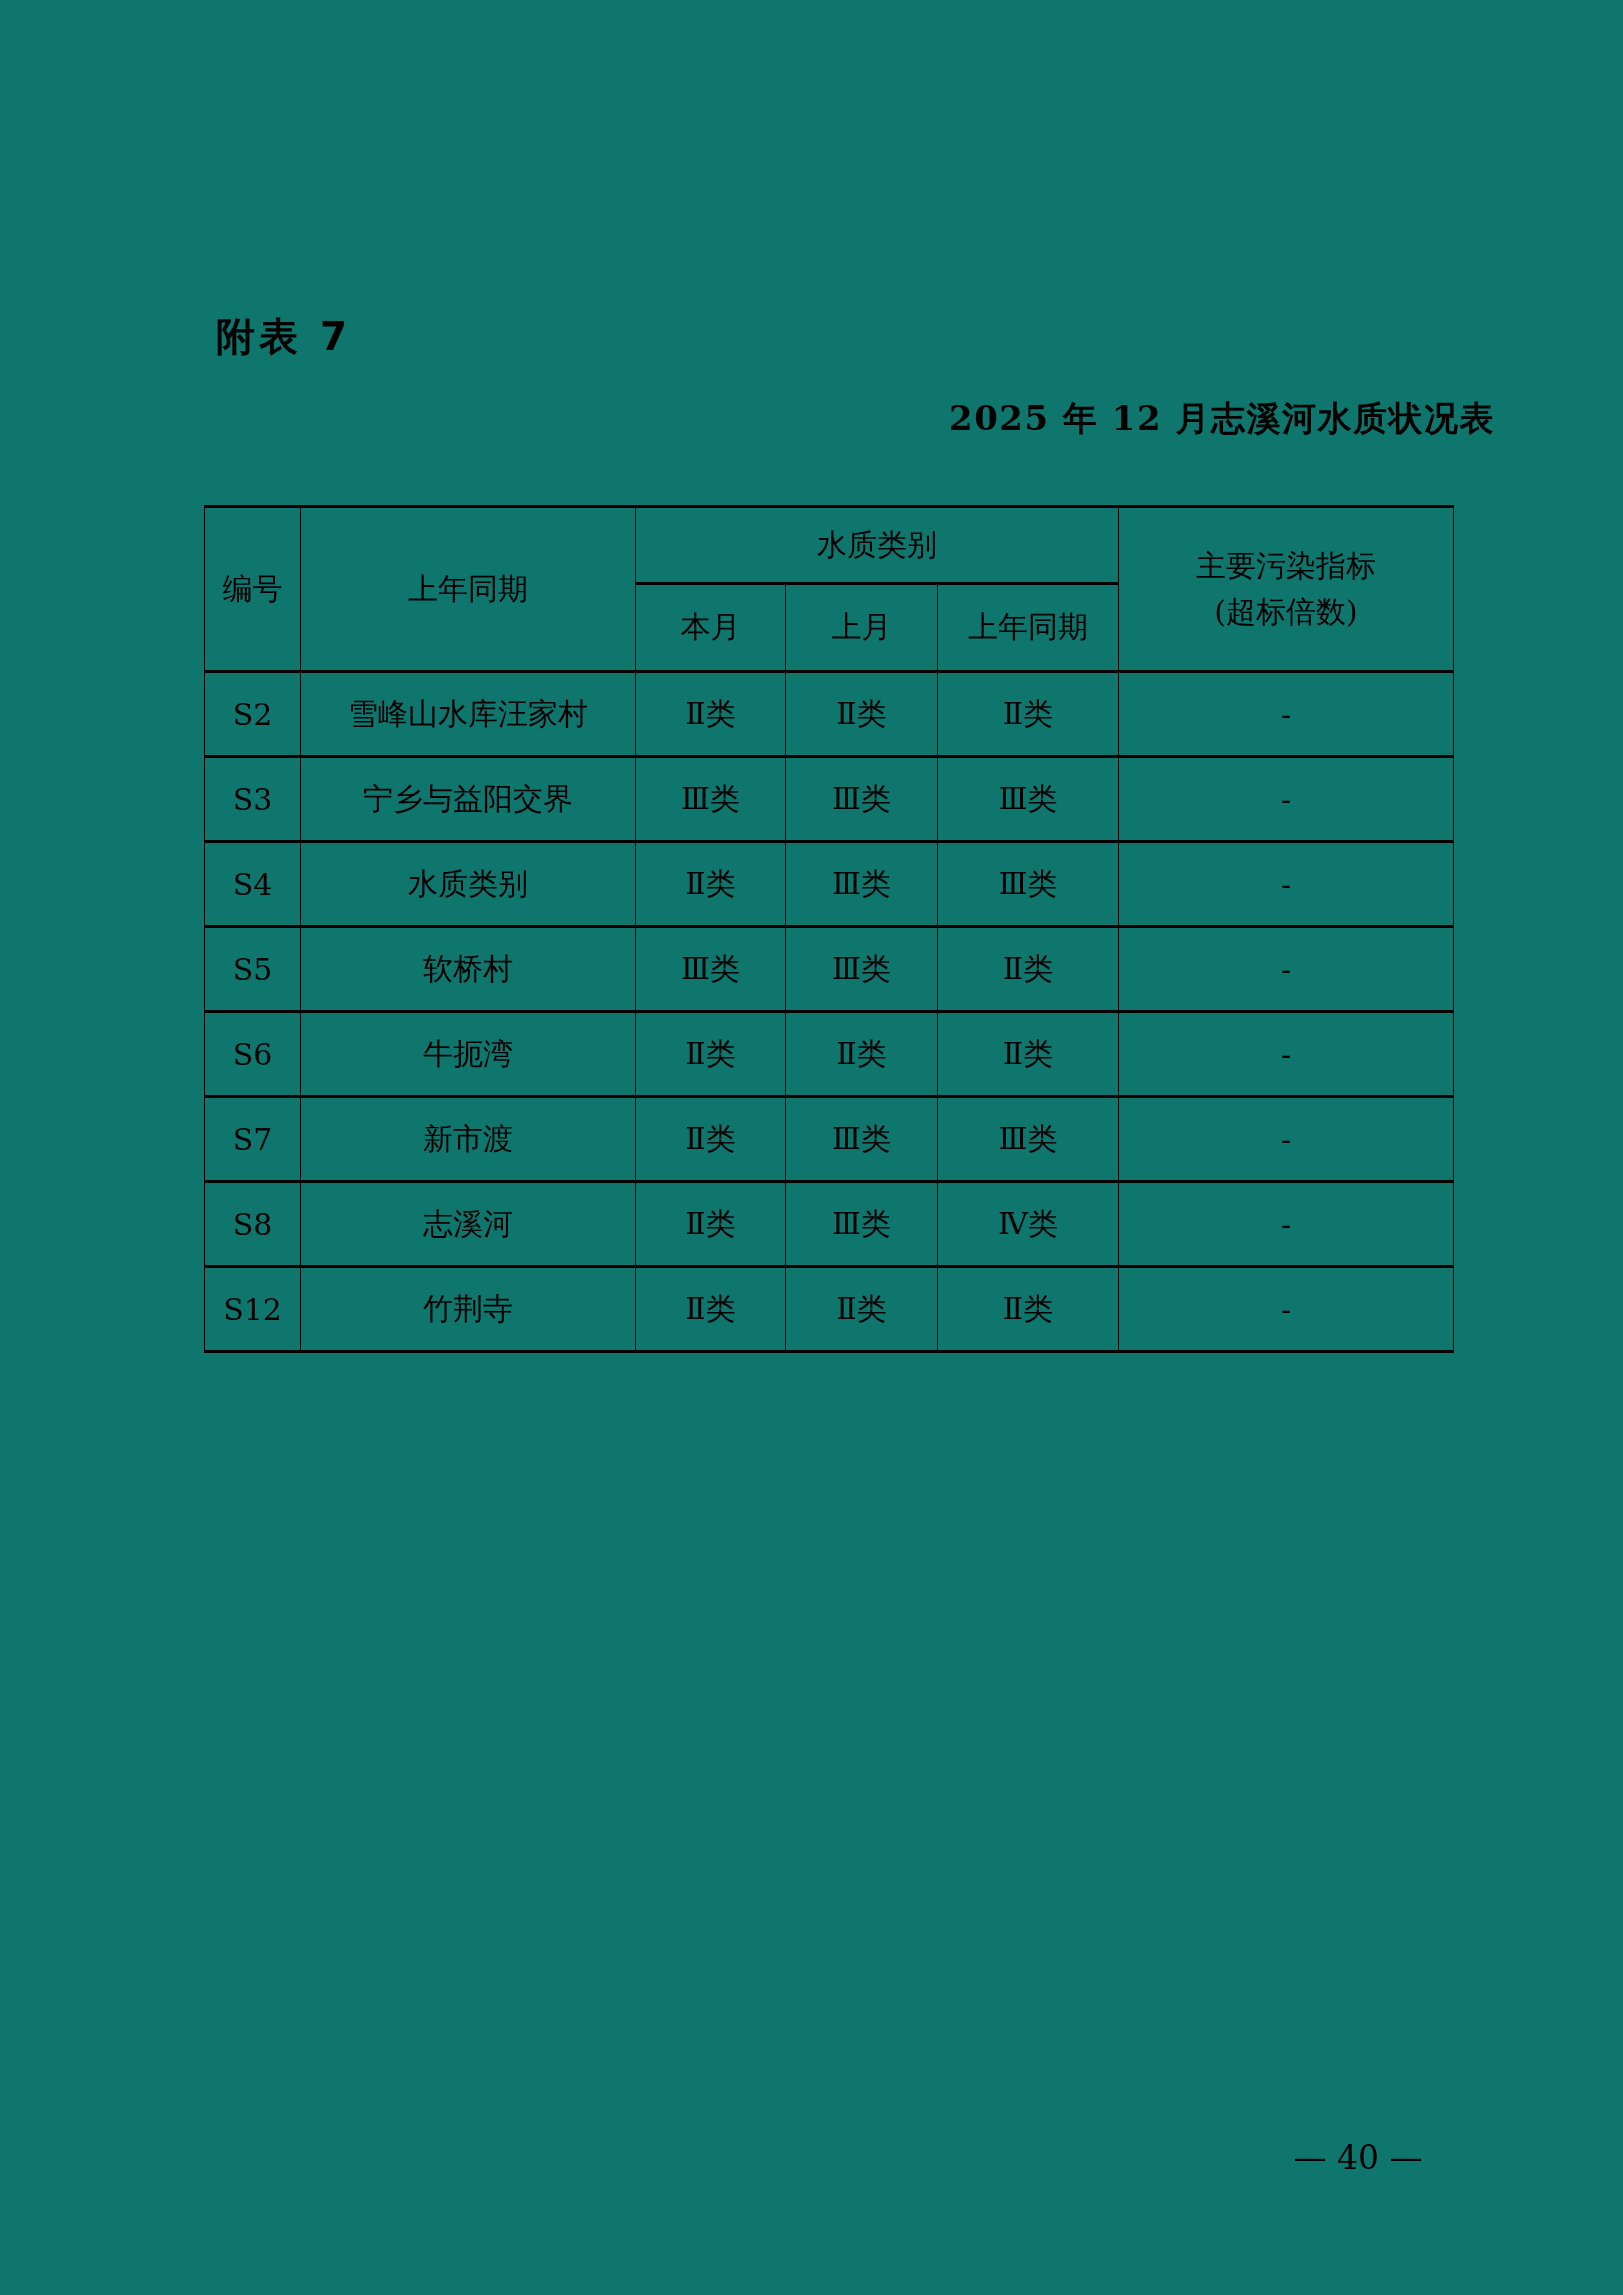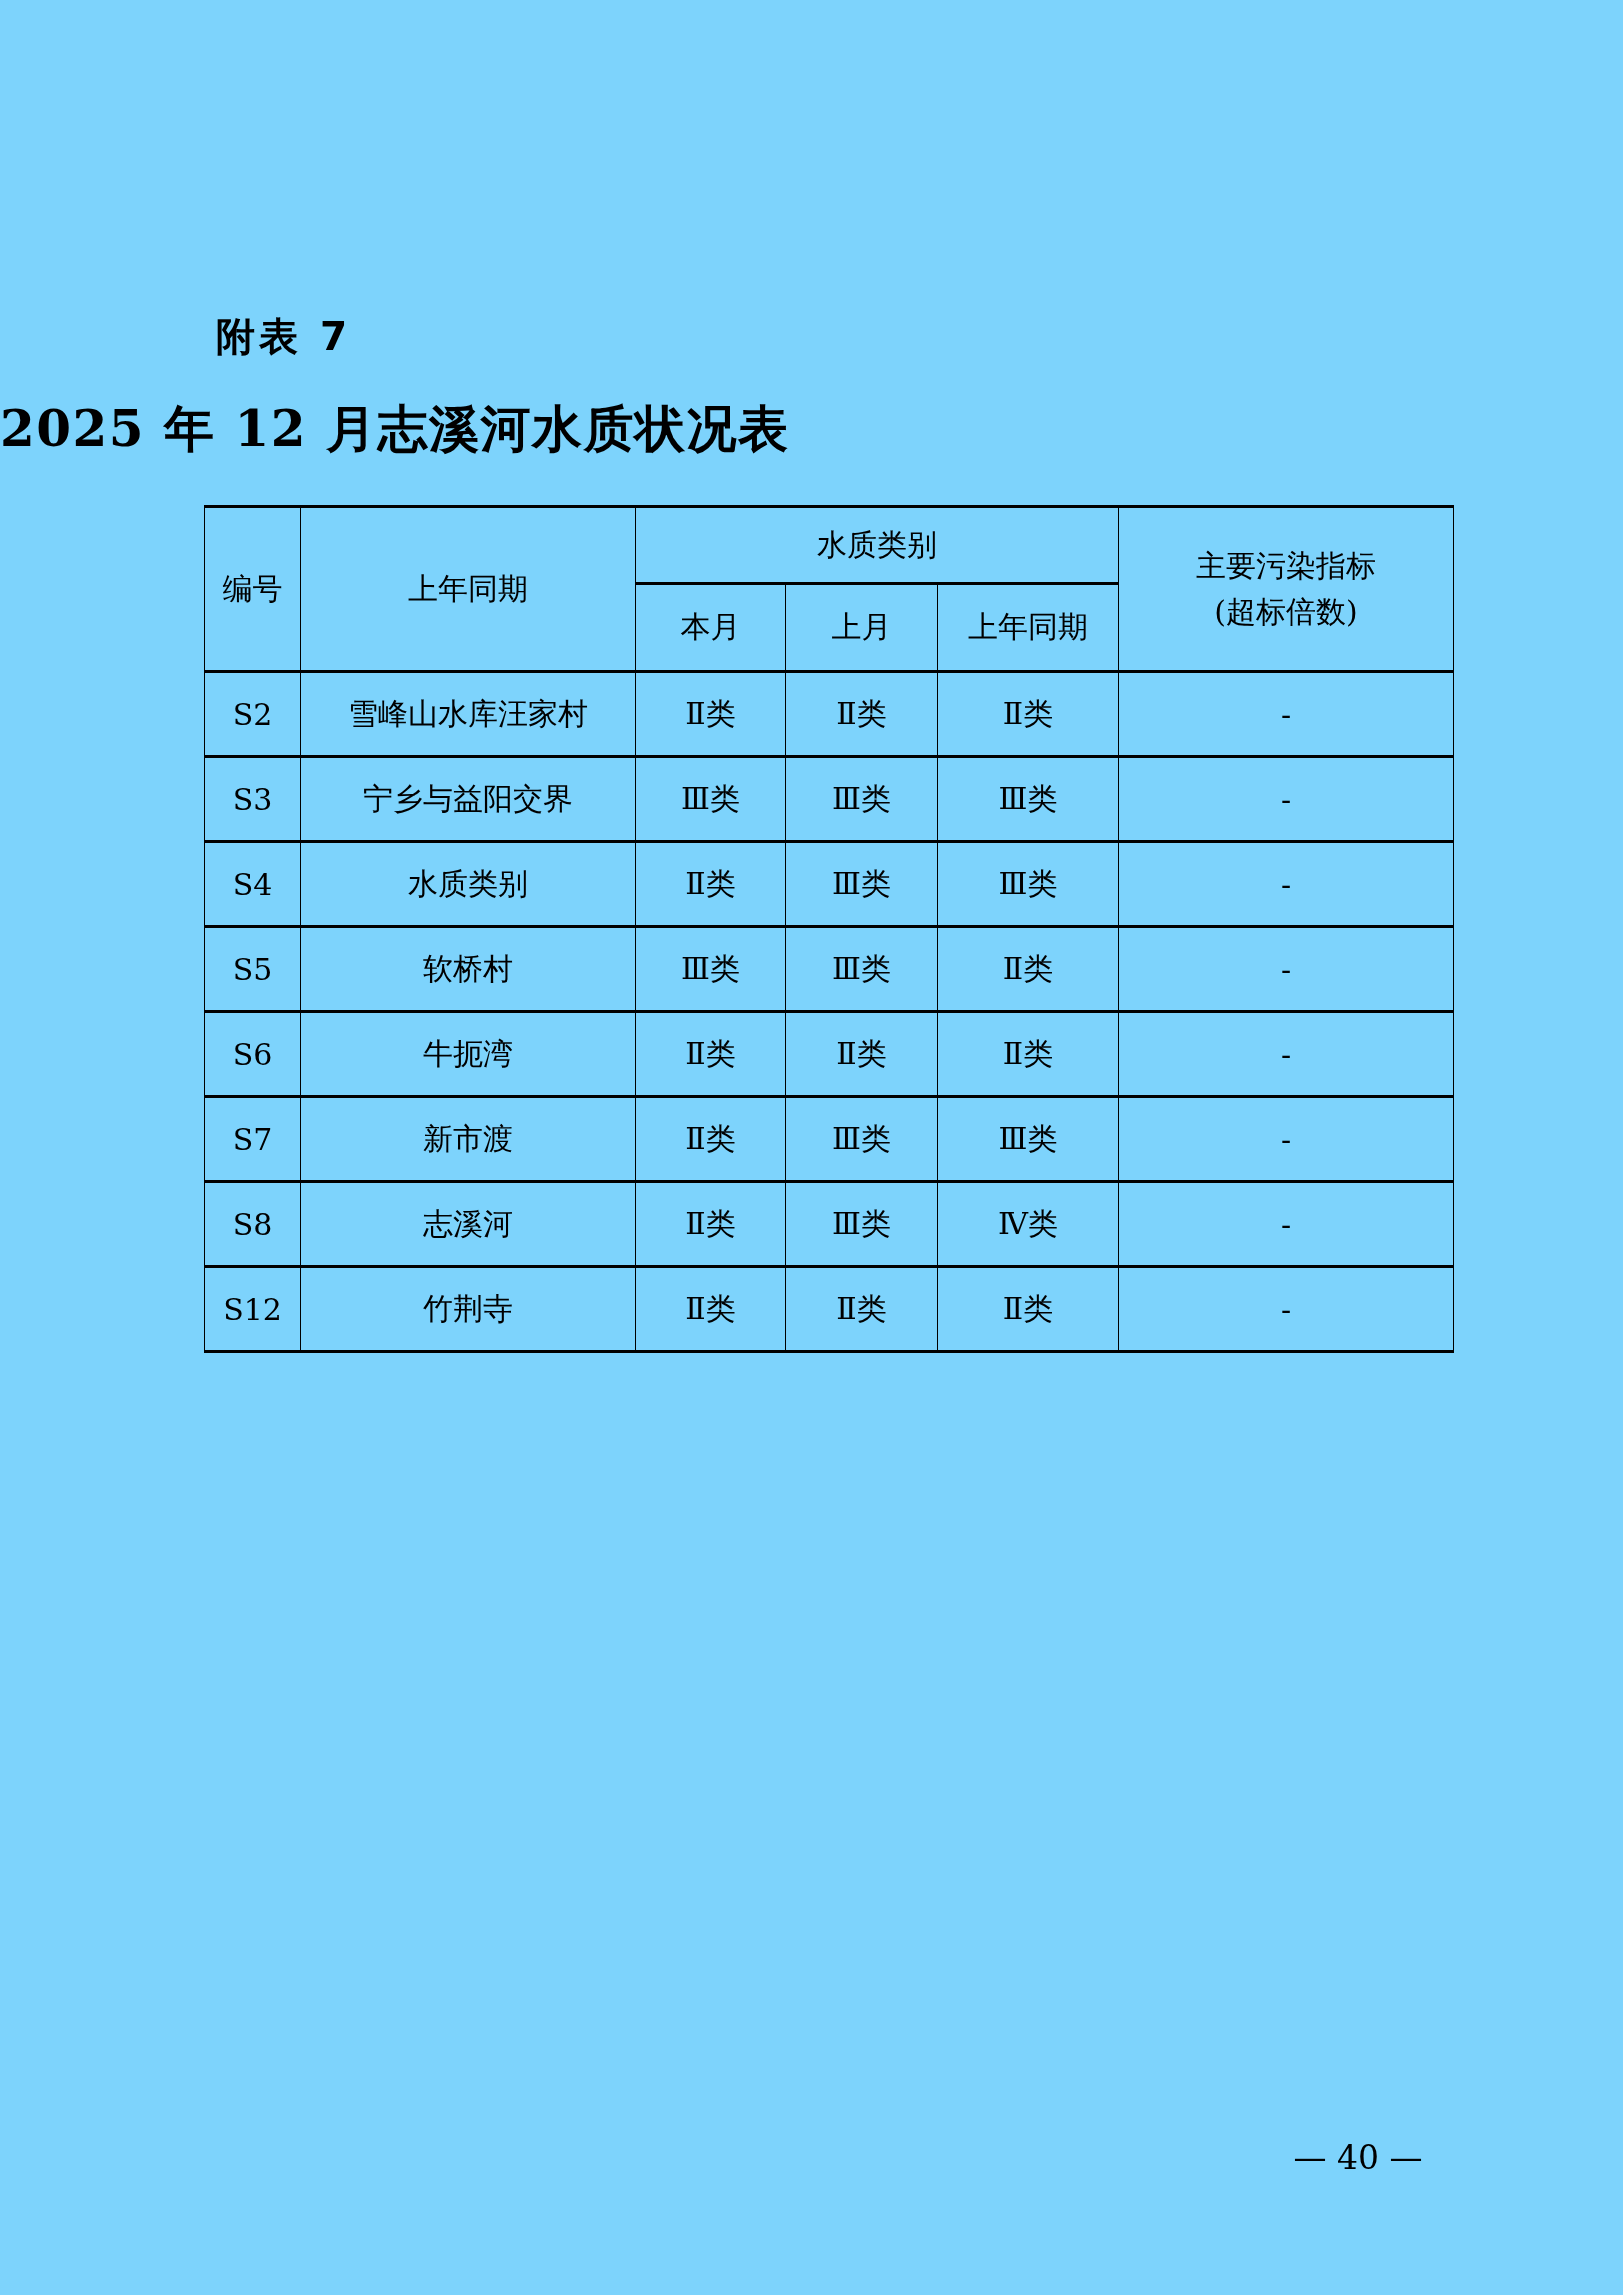--- a/index.html
+++ b/index.html
@@ -4,43 +4,43 @@
 <style>
   html, body {
     margin: 0;
     padding: 0;
     background: #ffffff;
   }
   .page {
     position: relative;
     width: 1623px;
     height: 2295px;
-    background: #7dd3fc;
+    background: #0f766e;
     color: #000000;
     font-family: "DejaVu Serif", "Liberation Serif", serif;
     overflow: hidden;
   }
   .attachment-label {
     position: absolute;
     left: 216px;
     top: 310px;
     font-family: "DejaVu Sans", "Liberation Sans", sans-serif;
     font-weight: bold;
     font-size: 39px;
     letter-spacing: 4.1px;
     white-space: nowrap;
   }
   .doc-title {
     position: absolute;
     left: 0;
     top: 396px;
     width: 1495px;
-    text-align: left;
+    text-align: right;
     font-weight: bold;
-    font-size: 50px;
+    font-size: 34px;
     letter-spacing: 1.5px;
     white-space: nowrap;
   }
   table.wq-table {
     position: absolute;
     left: 204px;
     top: 505px;
     width: 1250px;
     border-collapse: collapse;
     table-layout: fixed;

